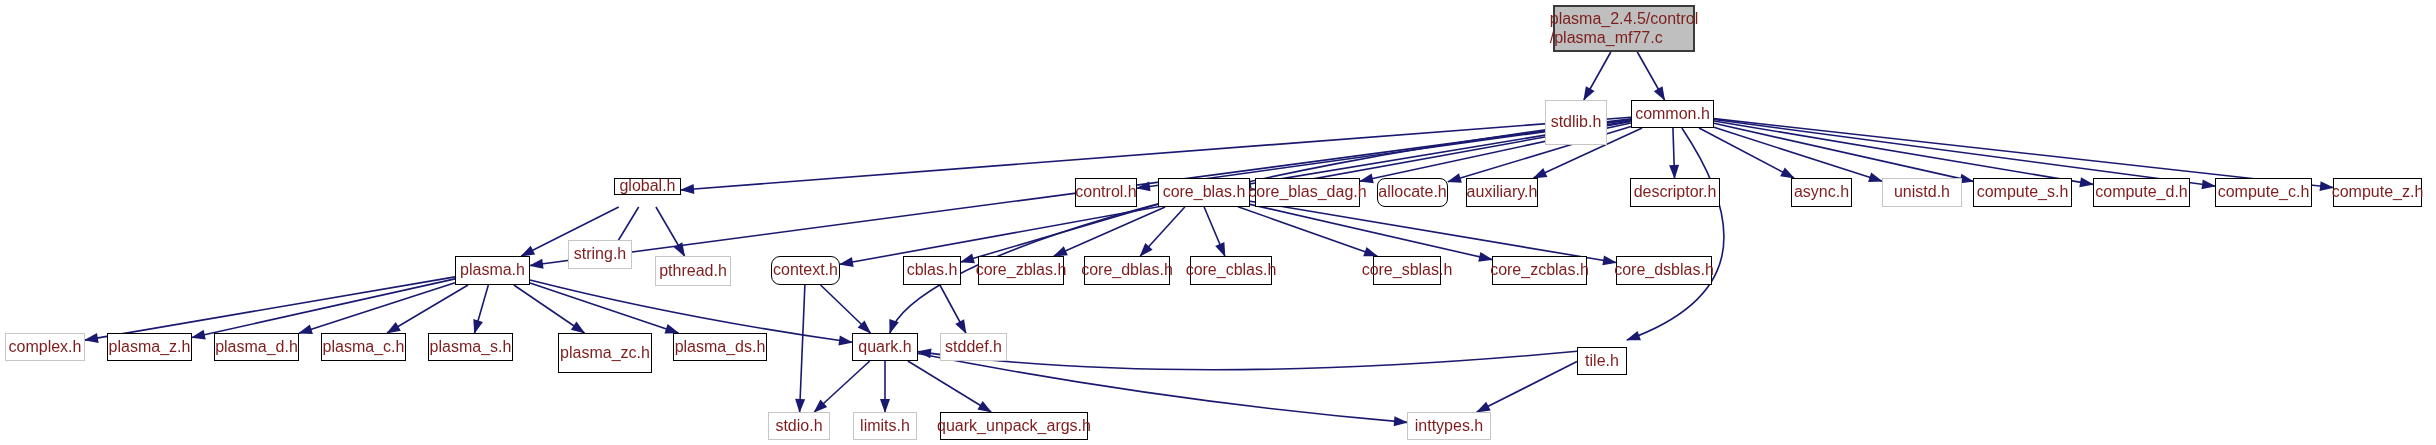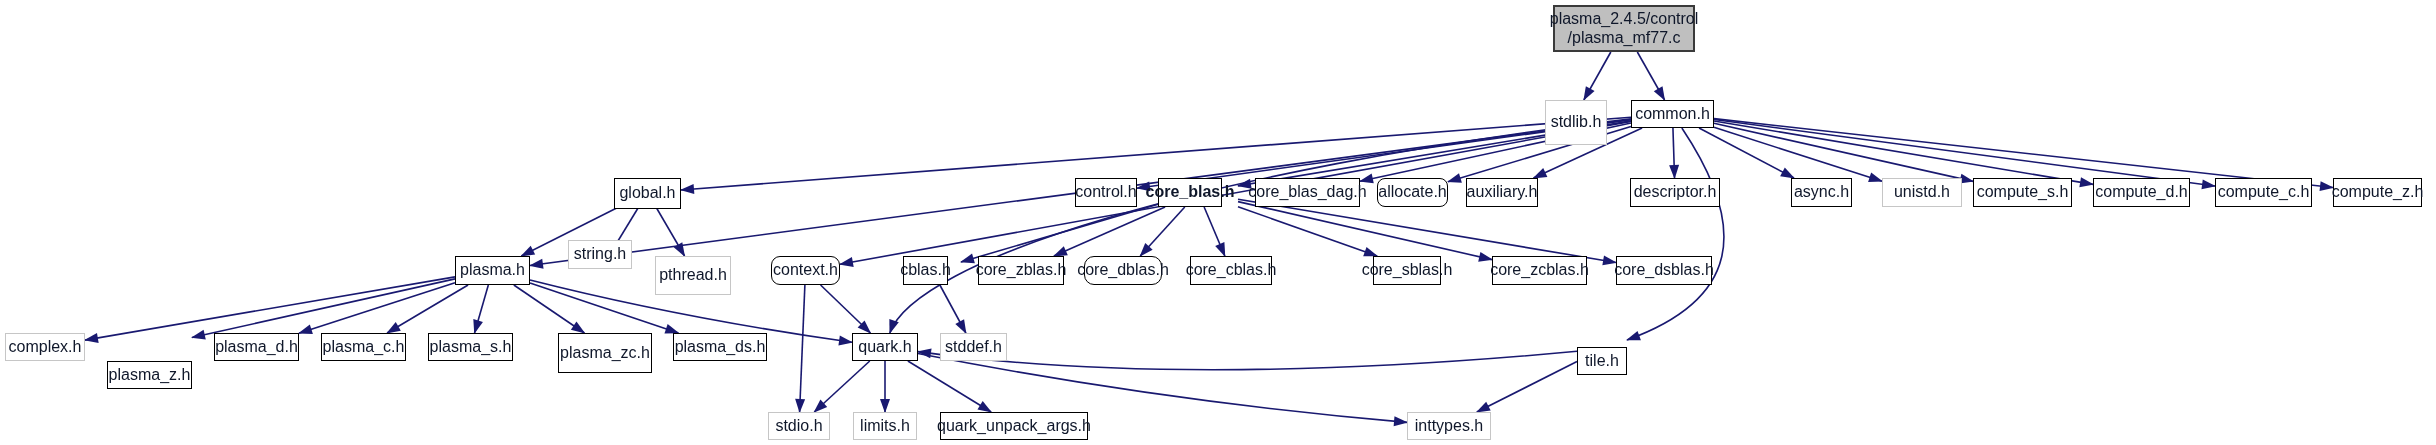--- a/index.html
+++ b/index.html
@@ -1,20 +1,20 @@
 <!DOCTYPE html>
 <html><head>
 <meta charset="utf-8">
 <style>
   html,body{margin:0;padding:0;background:#ffffff;}
   #stage{position:relative;width:2436px;height:445px;background:#ffffff;overflow:hidden;
          font-family:"Liberation Sans", sans-serif;}
   #edge-layer{position:absolute;left:0;top:0;width:2436px;height:445px;}
   .node{position:absolute;box-sizing:border-box;display:flex;align-items:center;justify-content:center;
-        text-align:center;font-size:16px;line-height:1.15;color:#0f172a;background:#fff;
+        font-size:16px;line-height:1.15;color:#7f1d1d;background:#fff;
         border:1px solid #000;white-space:pre-line;cursor:pointer;}
   .node.external{border-color:#c6c6c6;cursor:default;}
   .node.root{background:#bfbfbf;border:2px solid #3a3a3a;font-size:16px;cursor:default;}
 </style>
 </head>
 <body>
 
 <div id="stage">
   <svg id="edge-layer" width="2436" height="445" viewBox="0 0 2436 445" xmlns="http://www.w3.org/2000/svg">
     <defs>
@@ -69,46 +69,46 @@
         <path d="M918,353.48 Q1160,401 1407,422.3667820069204" fill="none" stroke="#191970" stroke-width="1.6" marker-end="url(#arrow)"></path>
         <path d="M1577,351.31042654028437 Q1180,388 918,351.5864406779661" fill="none" stroke="#191970" stroke-width="1.6" marker-end="url(#arrow)"></path>
         <path d="M1577,361.58169934640523 L1476.8181818181818,412" fill="none" stroke="#191970" stroke-width="1.6" marker-end="url(#arrow)"></path>
       </g>
   </svg>
   <div id="node-layer">
       <div class="node root" style="left: 1553px; top: 5px; width: 142px; height: 47px; background: rgb(191, 191, 191);">plasma_2.4.5/control
 /plasma_mf77.c</div>
       <div class="node external" style="left: 1545px; top: 100px; width: 62px; height: 45px;">stdlib.h</div>
       <div class="node internal" style="left: 1631px; top: 100px; width: 83px; height: 28px;">common.h</div>
-      <div class="node internal" style="left: 614px; top: 178px; width: 67px; height: 31px;">global.h</div>
+      <div class="node internal" style="left: 614px; top: 178px; width: 67px; height: 17px;">global.h</div>
       <div class="node internal" style="left: 1075px; top: 178px; width: 62px; height: 29px;">control.h</div>
-      <div class="node internal" style="left: 1158px; top: 178px; width: 64px; height: 29px; font-weight: bold;">core_blas.h</div>
+      <div class="node internal" style="left: 1158px; top: 178px; width: 92px; height: 29px;">core_blas.h</div>
       <div class="node internal" style="left: 1255px; top: 178px; width: 105px; height: 29px;">core_blas_dag.h</div>
       <div class="node internal" style="left: 1377px; top: 178px; width: 71px; height: 29px; border-radius: 8px;">allocate.h</div>
       <div class="node internal" style="left: 1466px; top: 178px; width: 72px; height: 29px;">auxiliary.h</div>
       <div class="node internal" style="left: 1630px; top: 178px; width: 90px; height: 29px;">descriptor.h</div>
       <div class="node internal" style="left: 1791px; top: 178px; width: 61px; height: 29px;">async.h</div>
       <div class="node external" style="left: 1882px; top: 178px; width: 80px; height: 29px;">unistd.h</div>
       <div class="node internal" style="left: 1973px; top: 178px; width: 99px; height: 29px;">compute_s.h</div>
       <div class="node internal" style="left: 2093px; top: 178px; width: 97px; height: 29px;">compute_d.h</div>
       <div class="node internal" style="left: 2215px; top: 178px; width: 97px; height: 29px;">compute_c.h</div>
       <div class="node internal" style="left: 2333px; top: 178px; width: 89px; height: 29px;">compute_z.h</div>
       <div class="node internal" style="left: 455px; top: 256px; width: 75px; height: 29px;">plasma.h</div>
       <div class="node external" style="left: 568px; top: 240px; width: 64px; height: 29px;">string.h</div>
-      <div class="node external" style="left: 655px; top: 256px; width: 76px; height: 39px;">pthread.h</div>
+      <div class="node external" style="left: 655px; top: 256px; width: 76px; height: 30px;">pthread.h</div>
       <div class="node internal" style="left: 771px; top: 256px; width: 69px; height: 29px; border-radius: 9px;">context.h</div>
-      <div class="node internal" style="left: 903px; top: 256px; width: 45px; height: 29px;">cblas.h</div>
+      <div class="node internal" style="left: 903px; top: 256px; width: 58px; height: 29px;">cblas.h</div>
       <div class="node internal" style="left: 978px; top: 256px; width: 86px; height: 29px;">core_zblas.h</div>
-      <div class="node internal" style="left: 1084px; top: 256px; width: 78px; height: 29px; border-radius: 10px;">core_dblas.h</div>
+      <div class="node internal" style="left: 1084px; top: 256px; width: 86px; height: 29px;">core_dblas.h</div>
       <div class="node internal" style="left: 1190px; top: 256px; width: 82px; height: 29px;">core_cblas.h</div>
       <div class="node internal" style="left: 1373px; top: 256px; width: 68px; height: 29px;">core_sblas.h</div>
       <div class="node internal" style="left: 1492px; top: 256px; width: 95px; height: 29px;">core_zcblas.h</div>
       <div class="node internal" style="left: 1616px; top: 256px; width: 96px; height: 29px;">core_dsblas.h</div>
       <div class="node external" style="left: 5px; top: 333px; width: 80px; height: 28px;">complex.h</div>
-      <div class="node internal" style="left: 107px; top: 333px; width: 85px; height: 28px; margin-top: 28px;">plasma_z.h</div>
+      <div class="node internal" style="left: 107px; top: 333px; width: 85px; height: 28px;">plasma_z.h</div>
       <div class="node internal" style="left: 214px; top: 333px; width: 85px; height: 28px;">plasma_d.h</div>
       <div class="node internal" style="left: 321px; top: 333px; width: 85px; height: 28px;">plasma_c.h</div>
       <div class="node internal" style="left: 428px; top: 333px; width: 85px; height: 28px;">plasma_s.h</div>
       <div class="node internal" style="left: 558px; top: 333px; width: 94px; height: 40px;">plasma_zc.h</div>
       <div class="node internal" style="left: 673px; top: 333px; width: 94px; height: 28px;">plasma_ds.h</div>
       <div class="node internal" style="left: 852px; top: 333px; width: 66px; height: 28px;">quark.h</div>
       <div class="node external" style="left: 940px; top: 333px; width: 67px; height: 28px;">stddef.h</div>
       <div class="node internal" style="left: 1577px; top: 335px; width: 50px; height: 28px; margin-top: 12px;">tile.h</div>
       <div class="node external" style="left: 768px; top: 412px; width: 62px; height: 28px;">stdio.h</div>
       <div class="node external" style="left: 853px; top: 412px; width: 64px; height: 28px;">limits.h</div>

